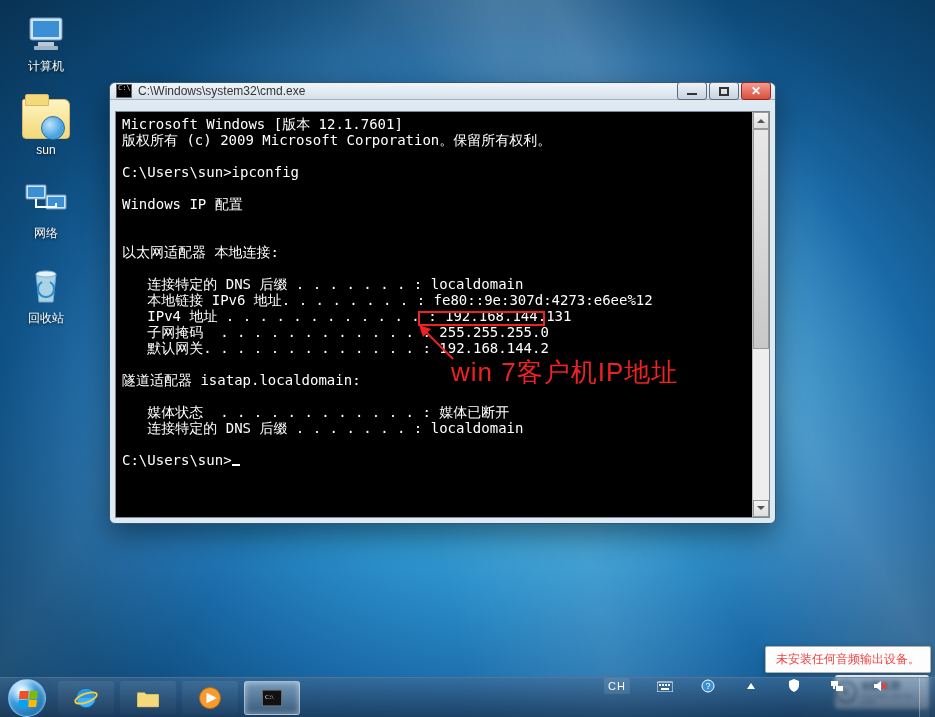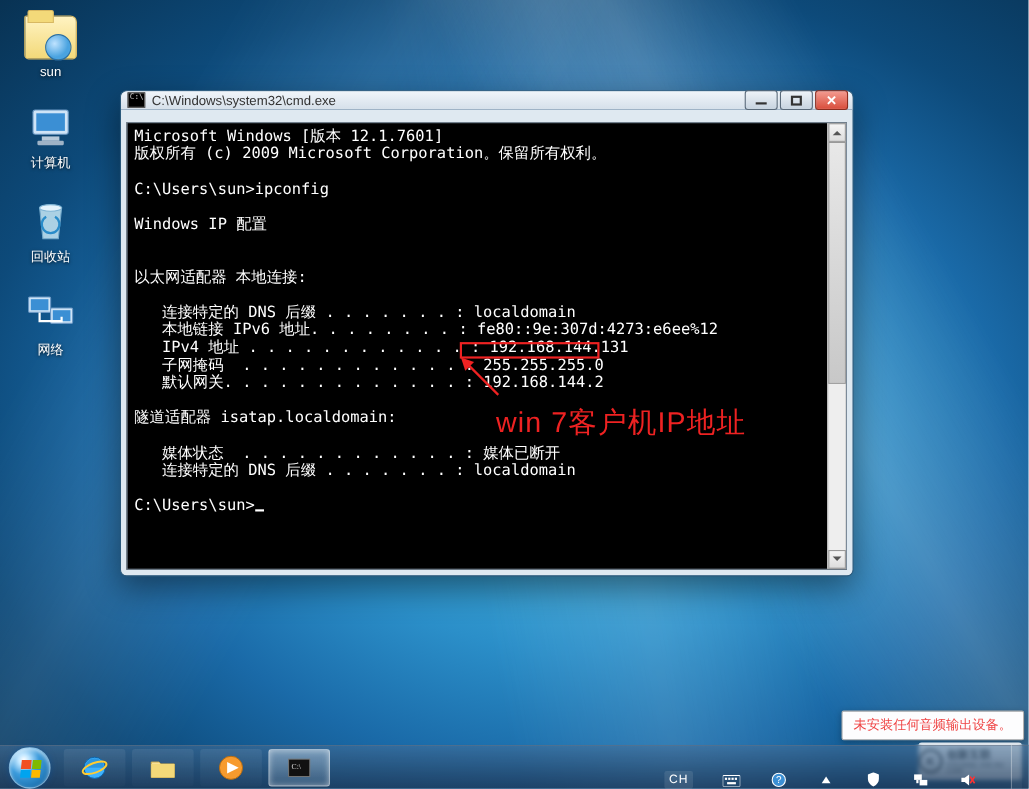--- a/index.html
+++ b/index.html
@@ -54,21 +54,21 @@
 .scrollbar-v .sbtn { position:absolute; left:0; right:0; height:17px; background:linear-gradient(#f5f5f5,#ddd); border:1px solid #999; display:flex; align-items:center; justify-content:center; }
 .scrollbar-v .sbtn.up { top:0; }
 .scrollbar-v .sbtn.down { bottom:0; }
 .scrollbar-v .sbtn::after { content:""; border:4px solid transparent; }
 .scrollbar-v .sbtn.up::after { border-bottom-color:#555; margin-bottom:3px; }
 .scrollbar-v .sbtn.down::after { border-top-color:#555; margin-top:3px; }
 .scrollbar-v .thumb { position:absolute; top:17px; left:0; right:0; height:220px; background:linear-gradient(#e8e8e8,#c8c8c8); border:1px solid #999; }
 
 
 .annot-box { position:absolute; left:418px; top:311px; width:127px; height:15px; border:2px solid #ee2222; pointer-events:none; }
-.annot-text { position:absolute; left:451px; top:355px; font-size:26px; color:#ee2222; letter-spacing:1px; font-weight:500; font-family: "Microsoft YaHei","SimHei",sans-serif; pointer-events:none;margin-top:12px; }
+.annot-text { position:absolute; left:451px; top:355px; font-size:26px; color:#ee2222; letter-spacing:1px; font-weight:500; font-family: "Microsoft YaHei","SimHei",sans-serif; pointer-events:none; }
 .annot-line { position:absolute; pointer-events:none; }
 
 
 .cursor { display:inline-block; width:8px; height:2px; background:#fff; vertical-align:baseline; margin-bottom:-1px; }
 
 
 .notif { position:absolute; right:4px; bottom:44px; background:#fdfdfe; border:1px solid #b0b0b0; border-radius:2px;
   padding:4px 10px; font-size:12px; color:#ef4444; box-shadow:0 2px 6px rgba(0,0,0,.25); }
 
 
@@ -90,72 +90,72 @@
 .flag span:nth-child(1){background:#f25022} .flag span:nth-child(2){background:#7fba00}
 .flag span:nth-child(3){background:#00a4ef} .flag span:nth-child(4){background:#ffb900}
 
 .pins { display:flex; align-items:center; gap:6px; padding:0 4px; }
 .tb-item { width:56px; height:34px; margin:3px 0; border-radius:3px; display:flex; align-items:center; justify-content:center;
   cursor:pointer; position:relative; }
 .tb-item.inactive { background: linear-gradient(rgba(255,255,255,.08),rgba(255,255,255,.02)); }
 .tb-item.active { background: linear-gradient(rgba(255,255,255,.35),rgba(200,220,240,.15)); border:1px solid rgba(255,255,255,.5); box-shadow: inset 0 0 6px rgba(255,255,255,.5); }
 .tb-item svg { width:28px; height:28px; }
 
-.tray { margin-left:auto; display:flex; align-items:flex-end; gap:27px; padding-right:6px; color:#fff; font-size:11px; }
+.tray { margin-left:auto; display:flex; align-items:flex-start; gap:27px; padding-right:6px; color:#fff; font-size:11px; }
 .tray .lang { background:rgba(255,255,255,.1); padding:2px 4px; border-radius:2px; font-size:11px; letter-spacing:1px; cursor:pointer; }
 .tray-ico { width:16px; height:16px; cursor:pointer; display:flex; align-items:center; justify-content:center; }
 .show-desktop { width:10px; height:40px; border-left:1px solid rgba(255,255,255,.3); margin-left:4px; cursor:pointer; background:rgba(255,255,255,.05); }
 </style>
 </head>
 <body>
 
 <div class="rays">
   <div class="ray r1"></div>
     <div class="ray r2"></div>
     <div class="ray r3"></div>
 </div>
 
 <div class="desktop">
-  <div class="d-icon folder-icon">
-    <div class="glyph"></div>
-    <div>sun</div>
-  </div>
   <div class="d-icon computer-icon">
     <div class="glyph">
       <svg viewBox="0 0 48 40">
           <rect x="8" y="4" width="32" height="22" rx="2" fill="#cfe4f7" stroke="#6b98c4"></rect>
           <rect x="11" y="7" width="26" height="16" fill="#3b8fd4"></rect>
           <rect x="16" y="28" width="16" height="4" fill="#b7c9d9"></rect>
           <rect x="12" y="32" width="24" height="4" rx="1" fill="#9fb3c6"></rect>
         </svg>
     </div>
     <div>计算机</div>
   </div>
-  <div class="d-icon recycle-icon">
-    <div class="glyph">
-      <svg viewBox="0 0 48 40">
-          <path d="M14 8 h20 l-3 28 h-14 z" fill="#bde0f0" stroke="#7fb4d4" opacity=".9"></path>
-          <ellipse cx="24" cy="8" rx="10" ry="3" fill="#e5f3fb" stroke="#7fb4d4"></ellipse>
-          <path d="M20 16 a8 8 0 1 0 8 0" fill="none" stroke="#2a8cc9" stroke-width="2"></path>
-        </svg>
-    </div>
-    <div>回收站</div>
+  <div class="d-icon folder-icon">
+    <div class="glyph"></div>
+    <div>sun</div>
   </div>
   <div class="d-icon network-icon">
     <div class="glyph">
       <svg viewBox="0 0 48 40">
           <rect x="4" y="4" width="20" height="14" rx="1" fill="#cfe4f7" stroke="#6b98c4"></rect>
           <rect x="6" y="6" width="16" height="10" fill="#3b8fd4"></rect>
           <rect x="24" y="14" width="20" height="14" rx="1" fill="#cfe4f7" stroke="#6b98c4"></rect>
           <rect x="26" y="16" width="16" height="10" fill="#3b8fd4"></rect>
           <path d="M14 18 v8 h20 v-4" fill="none" stroke="#fff" stroke-width="2"></path>
         </svg>
     </div>
     <div>网络</div>
   </div>
+  <div class="d-icon recycle-icon">
+    <div class="glyph">
+      <svg viewBox="0 0 48 40">
+          <path d="M14 8 h20 l-3 28 h-14 z" fill="#bde0f0" stroke="#7fb4d4" opacity=".9"></path>
+          <ellipse cx="24" cy="8" rx="10" ry="3" fill="#e5f3fb" stroke="#7fb4d4"></ellipse>
+          <path d="M20 16 a8 8 0 1 0 8 0" fill="none" stroke="#2a8cc9" stroke-width="2"></path>
+        </svg>
+    </div>
+    <div>回收站</div>
+  </div>
 </div>
 
 <div class="cmd-window">
   <div class="titlebar">
     <div class="cmd-ico"></div>
     <div class="title">C:\Windows\system32\cmd.exe</div>
     <div class="title-btns">
       <div class="tbtn min">
           <span></span>
         </div>

